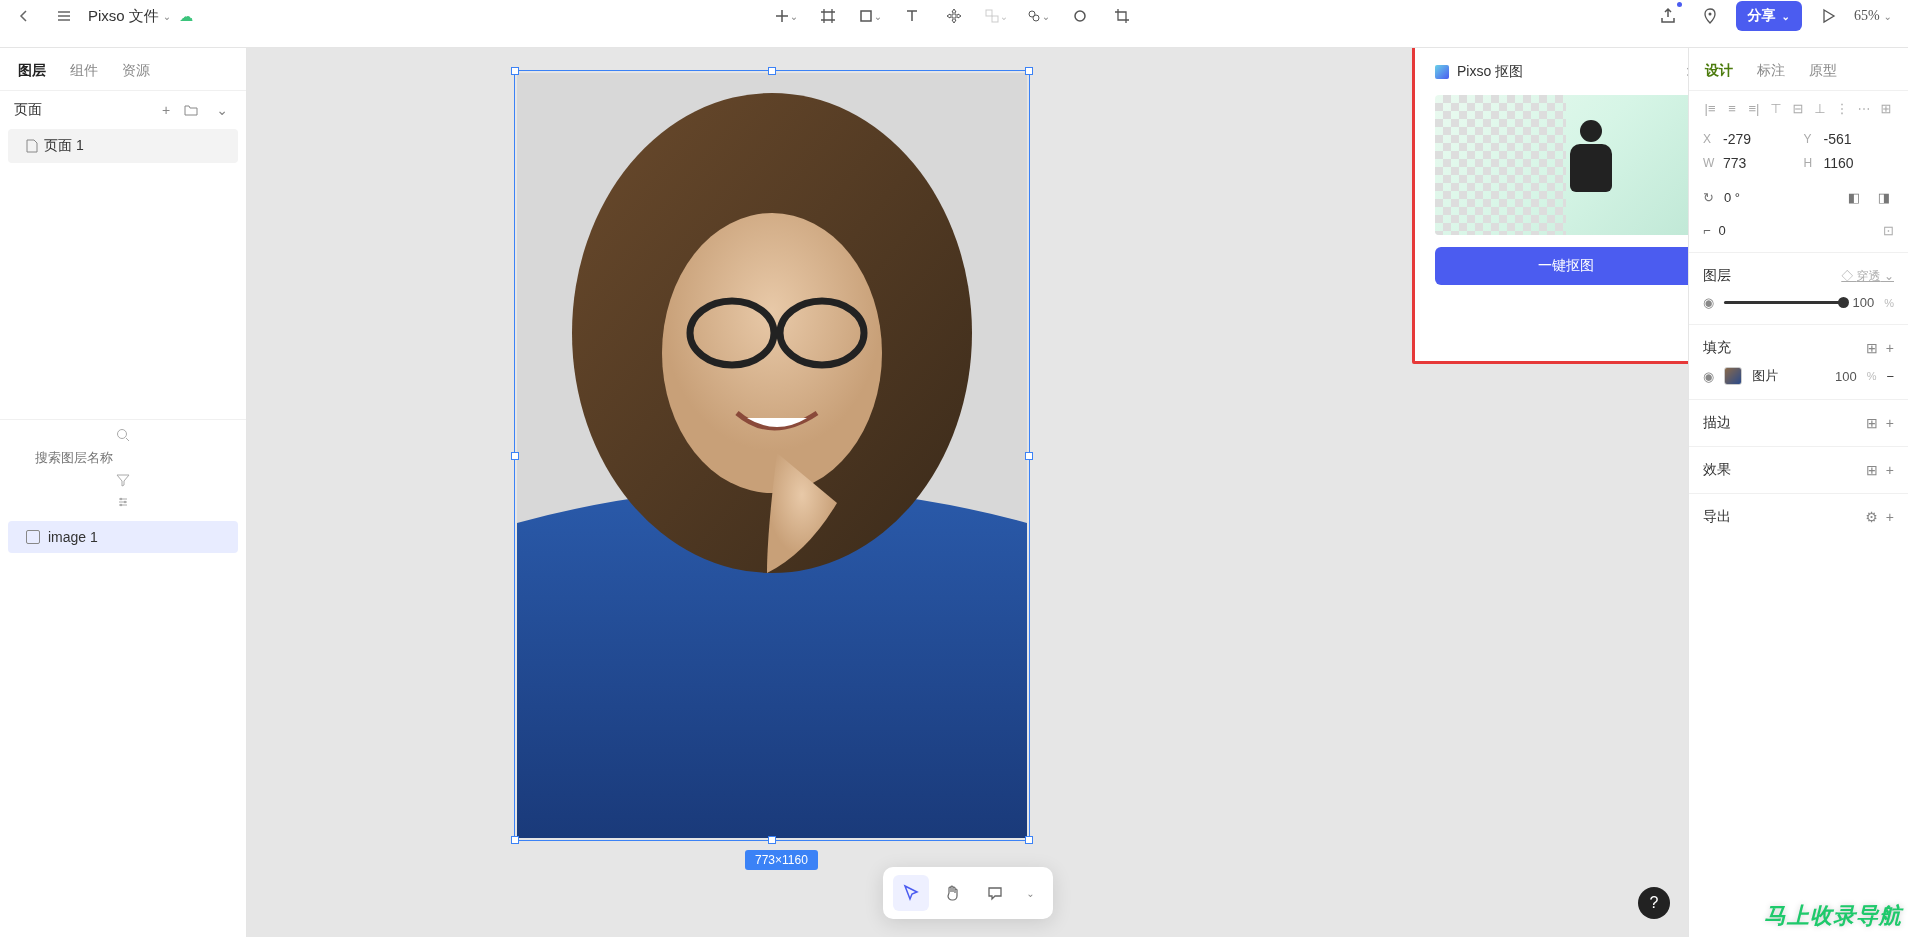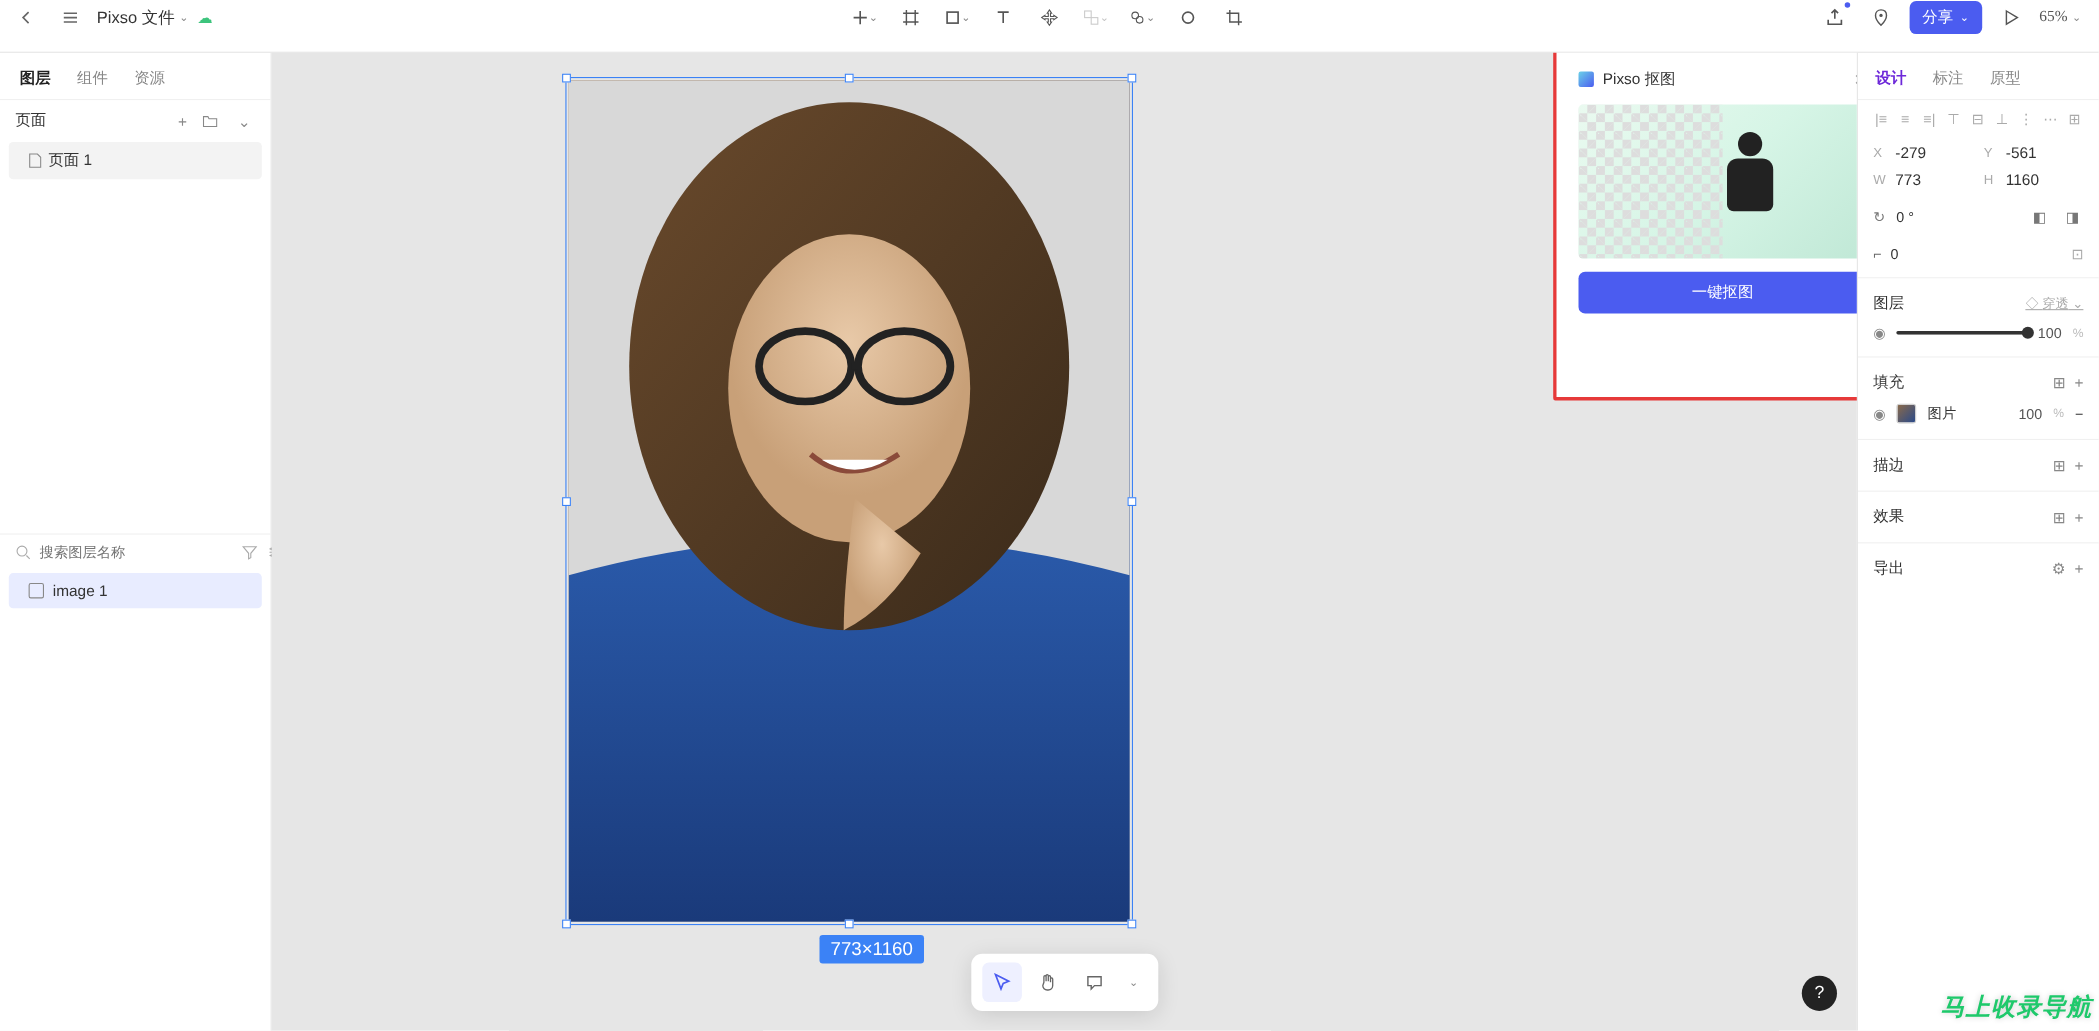--- a/index.html
+++ b/index.html
@@ -6,50 +6,50 @@
 body { font-family: -apple-system, "PingFang SC", "Microsoft YaHei", sans-serif; font-size: 13px; color: #333; background: #fff; overflow: hidden; width: 1908px; height: 937px; position: relative; }
 
 
 .topbar { height: 48px; border-bottom: 1px solid #e5e5e5; display: flex; align-items: flex-start; padding: 0 8px; gap: 6px; background: #fff; position: relative; }
 .topbar-left { display: flex; align-items: center; gap: 8px; }
 .topbar-center { position: absolute; left: 50%; transform: translateX(-50%); display: flex; align-items: center; gap: 10px; }
 .topbar-right { margin-left: auto; display: flex; align-items: center; gap: 10px; }
 .icon-btn { width: 32px; height: 32px; display: flex; align-items: center; justify-content: center; border-radius: 4px; cursor: pointer; color: #666; }
 .file-name { font-size: 15px; color: #333; display:flex; align-items:center; gap:4px; }
 .chev { font-size: 10px; color: #888; }
-.share-btn { background: #4b5cf0; color: #fff; padding: 6px 12px; border-radius: 6px; display: flex; align-items: center; gap: 6px; cursor: pointer; font-size: 14px; }
+.share-btn { background: #4b5cf0; color: #fff; padding: 6px 12px; border-radius: 6px; display: flex; align-items: center; gap: 6px; cursor: pointer; font-size: 14px; font-weight: bold; }
 .share-btn .chev { color: #fff; }
 .zoom { display: flex; align-items: center; gap: 4px; color: #555; font-size: 14px; padding-right: 8px; font-family: Liberation Serif, serif; }
 .cloud-dot { color: #3cc47c; font-size: 14px; }
 
 
 .main { display: flex; height: calc(100% - 48px); }
 
 
 .left-panel { width: 247px; border-right: 1px solid #e5e5e5; display: flex; flex-direction: column; background: #fff; }
 .tabs { display: flex; gap: 24px; padding: 14px 18px 10px; border-bottom: 1px solid #f0f0f0; font-size: 14px; }
 .tab { color: #888; cursor: pointer; }
 .tab.active { color: #222; font-weight: 600; }
 .page-row { display: flex; align-items: center; padding: 10px 14px; gap: 8px; font-size: 14px; color: #333; }
 .page-row .spacer { flex: 1; }
 .page-row .ctl { color: #888; width: 20px; text-align: center; }
 .page-item { display: flex; align-items: center; gap: 6px; padding: 8px 18px; font-size: 14px; background: #f3f3f3; margin: 0 8px; border-radius: 4px; }
 .page-icon { color: #888; }
-.search-row { display: flex; align-items: center; padding: 8px 14px; gap: 8px; border-top: 1px solid #f0f0f0; }
+.search-row { display: flex; align-items: center; padding: 8px 14px; gap: 8px; border-top: 1px solid #f0f0f0; flex-direction: column; }
 .search-row input { border: none; outline: none; flex: 1; font-size: 13px; color: #666; }
 .search-row .ic { color: #aaa; }
 .layer-item { display: flex; align-items: center; gap: 8px; padding: 8px 18px; font-size: 14px; background: #e8ecff; margin: 4px 8px; border-radius: 4px; }
 .layer-icon { width: 14px; height: 14px; border: 1px solid #888; border-radius: 2px; display:inline-block; }
 
 
 .canvas { flex: 1; background: #e6e6e6; position: relative; overflow: hidden; }
 .sel-frame { position: absolute; border: 1px solid #3b82f6; }
 .sel-handle { position: absolute; width: 8px; height: 8px; background: #fff; border: 1px solid #3b82f6; }
 .img-box { position: absolute; background: linear-gradient(135deg, #9a7a5c 0%, #7a5a3c 30%, #2a4a8a 60%, #1a3a7a 100%); }
-.dim-label { position: absolute; background: #3b82f6; color: #fff; font-size: 17px; padding: 3px 10px; border-radius: 3px; }
+.dim-label { position: absolute; background: #3b82f6; color: #fff; font-size: 12px; padding: 3px 10px; border-radius: 3px; }
 .bottom-tools { position: absolute; bottom: 18px; left: 50%; transform: translateX(-50%); background: #fff; border-radius: 10px; box-shadow: 0 4px 20px rgba(0,0,0,0.12); display: flex; align-items: center; gap: 6px; padding: 8px 10px; }
 .bt-btn { width: 36px; height: 36px; display: flex; align-items: center; justify-content: center; border-radius: 6px; cursor: pointer; color: #666; }
 .bt-btn.active { background: #eef0ff; color: #4b5cf0; }
 .red-box { position: absolute; border: 3px solid #e63939; background: #fff; border-radius: 2px; }
 
 
 .plugin-panel { position: absolute; top: 10px; left: 8px; right: 8px; }
 .plugin-head { display: flex; align-items: center; gap: 8px; padding: 10px 12px; font-size: 14px; font-weight: 400; }
 .plugin-head .close { margin-left: auto; color: #888; cursor: pointer; }
 .plugin-preview { margin: 4px 12px 12px; height: 140px; border-radius: 4px; background: linear-gradient(135deg, #eafaf0 0%, #d6f5e6 50%, #c0e8d6 100%); position: relative; overflow: hidden; }
@@ -59,21 +59,21 @@
 .person-shape .body { width: 42px; height: 48px; background: #222; border-radius: 10px 10px 6px 6px; margin: 2px auto 0; }
 .radio-row { display: flex; gap: 20px; padding: 0 14px 14px; font-size: 14px; align-items: center; }
 .radio-row label { display: flex; align-items: center; gap: 6px; color: #555; }
 .radio-row input[type=radio] { accent-color: #4b5cf0; }
 .cutout-btn { margin: 0 12px 14px; background: #4b5cf0; color: #fff; text-align: center; padding: 10px 0; border-radius: 6px; font-size: 14px; cursor: pointer; }
 
 
 .right-panel { width: 220px; border-left: 1px solid #e5e5e5; background: #fff; display: flex; flex-direction: column; font-size: 13px; }
 .rp-tabs { display: flex; gap: 24px; padding: 14px 16px 10px; border-bottom: 1px solid #f0f0f0; font-size: 14px; }
 .rp-tab { color: #888; cursor: pointer; }
-.rp-tab.active { color: #6d28d9; font-weight: 600; }
+.rp-tab.active { color: #4d7c0f; font-weight: 600; }
 .align-row { display: flex; gap: 4px; padding: 8px 12px; color: #aaa; flex-wrap: wrap; }
 .align-row span { width: 18px; height: 18px; display:flex; align-items:center; justify-content:center; }
 .prop-grid { display: grid; grid-template-columns: 1fr 1fr; gap: 8px 10px; padding: 6px 14px 10px; }
 .prop-cell { display: flex; align-items: center; gap: 6px; background: #fff; }
 .prop-cell .lbl { color: #aaa; font-size: 12px; width: 14px; }
 .prop-cell .val { color: #333; font-size: 14px; }
 .flip-row { display: flex; gap: 10px; padding: 6px 14px 10px; align-items:center; color:#777; }
 .flip-ic { width: 20px; height: 20px; display:flex; align-items:center; justify-content:center; }
 .corner-row { display: flex; align-items: center; gap: 8px; padding: 6px 14px 14px; color: #666; }
 .section { border-top: 1px solid #f0f0f0; padding: 14px 14px; }

